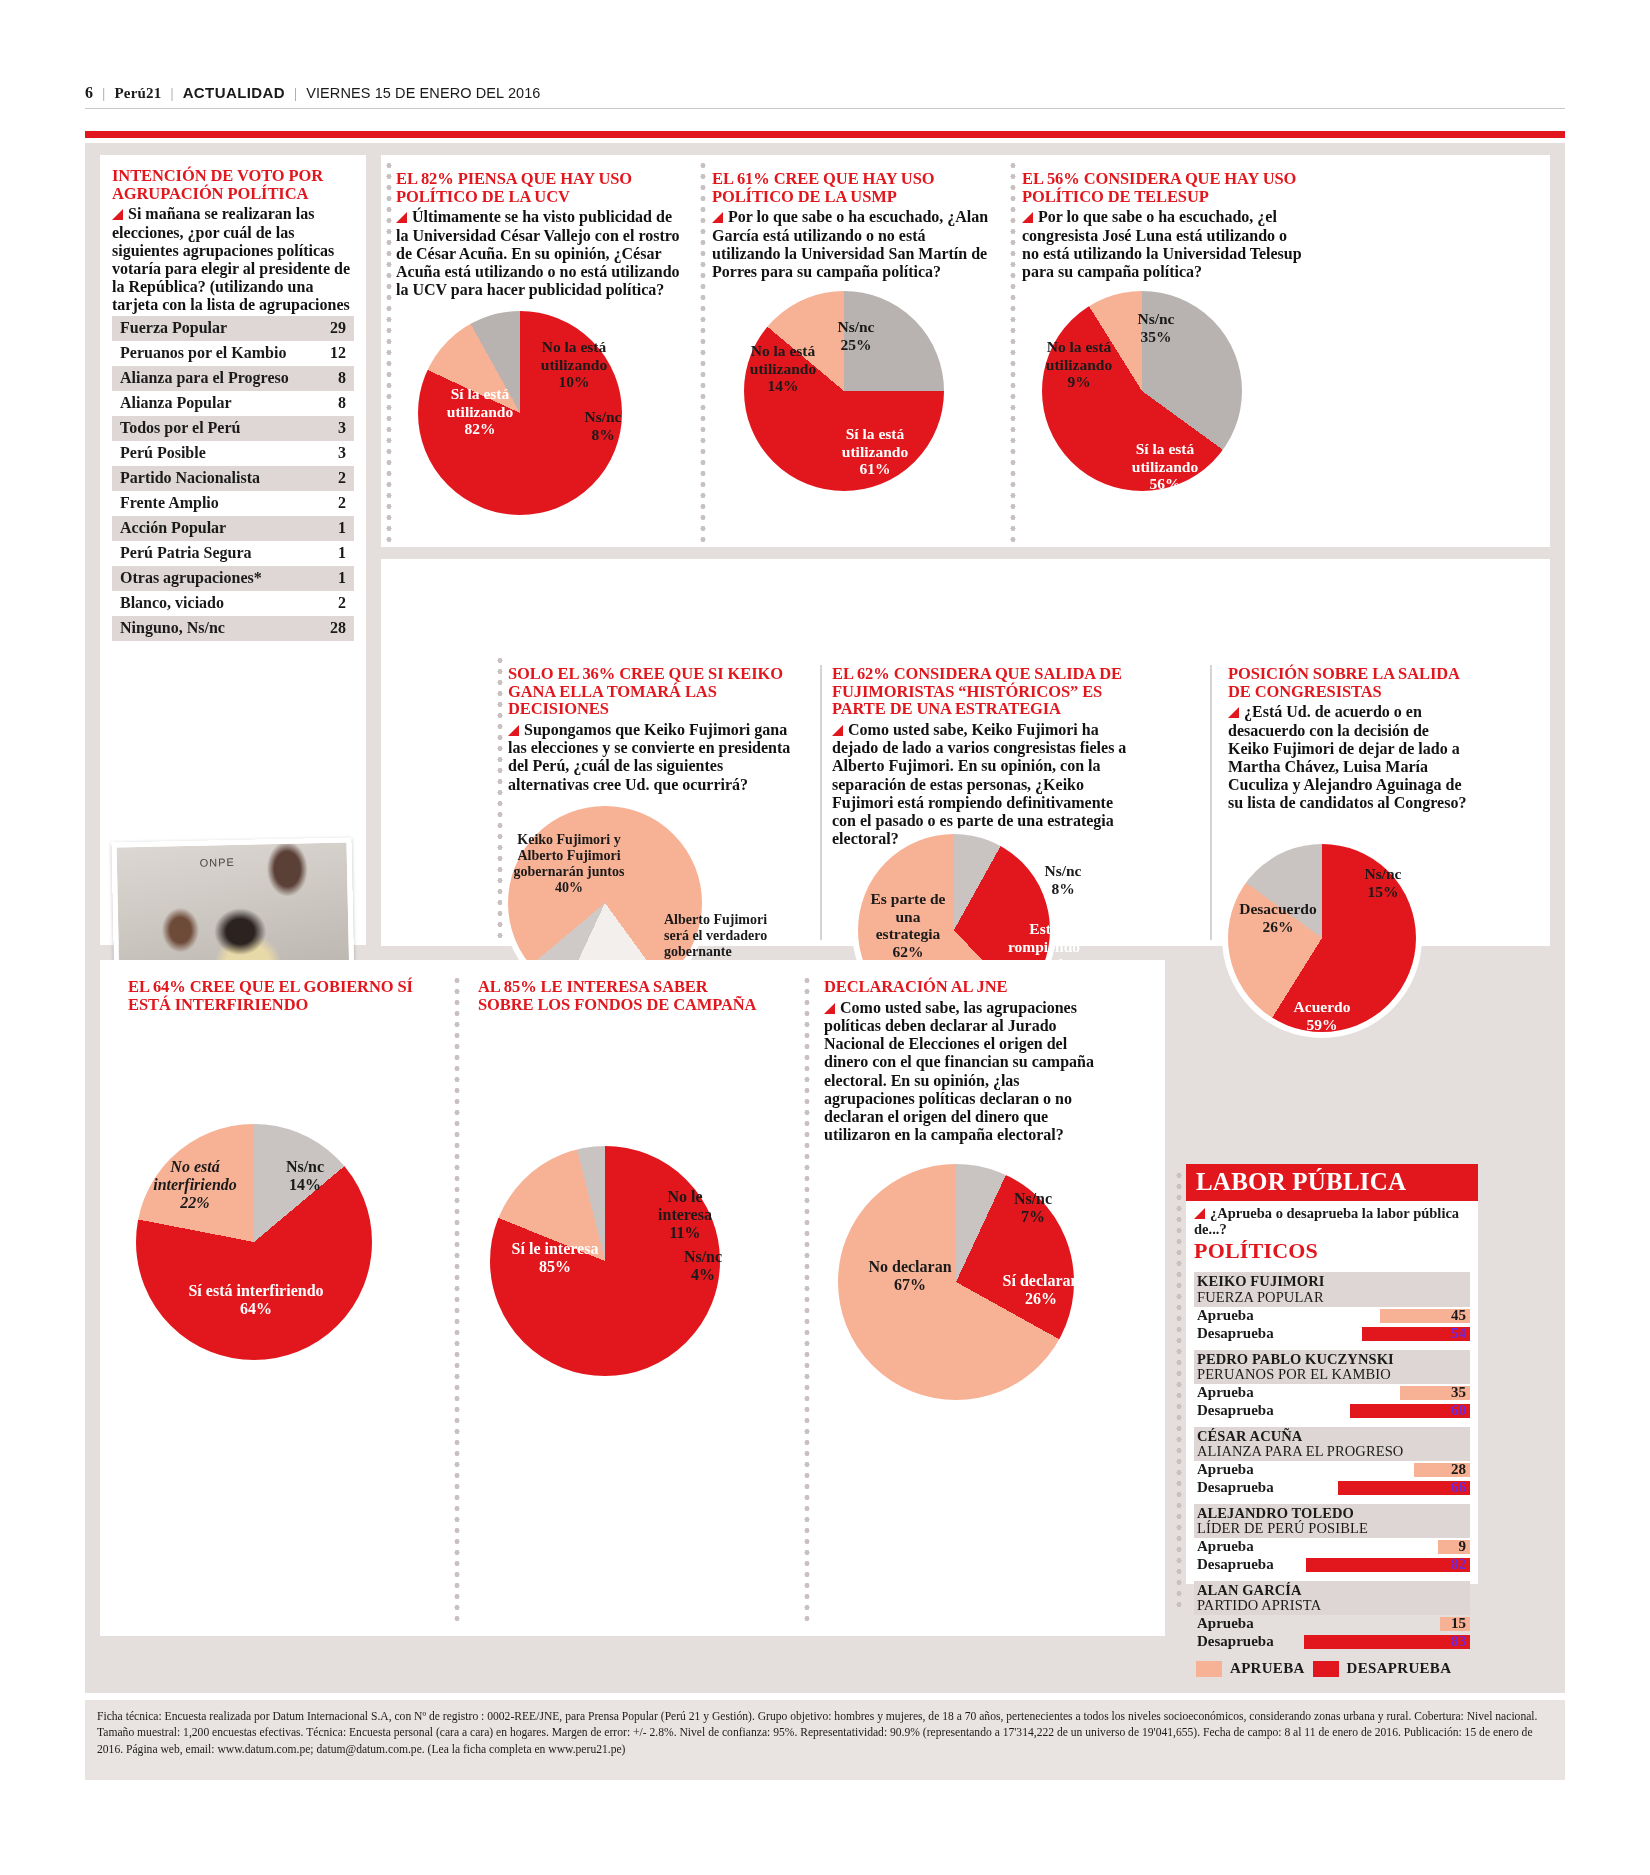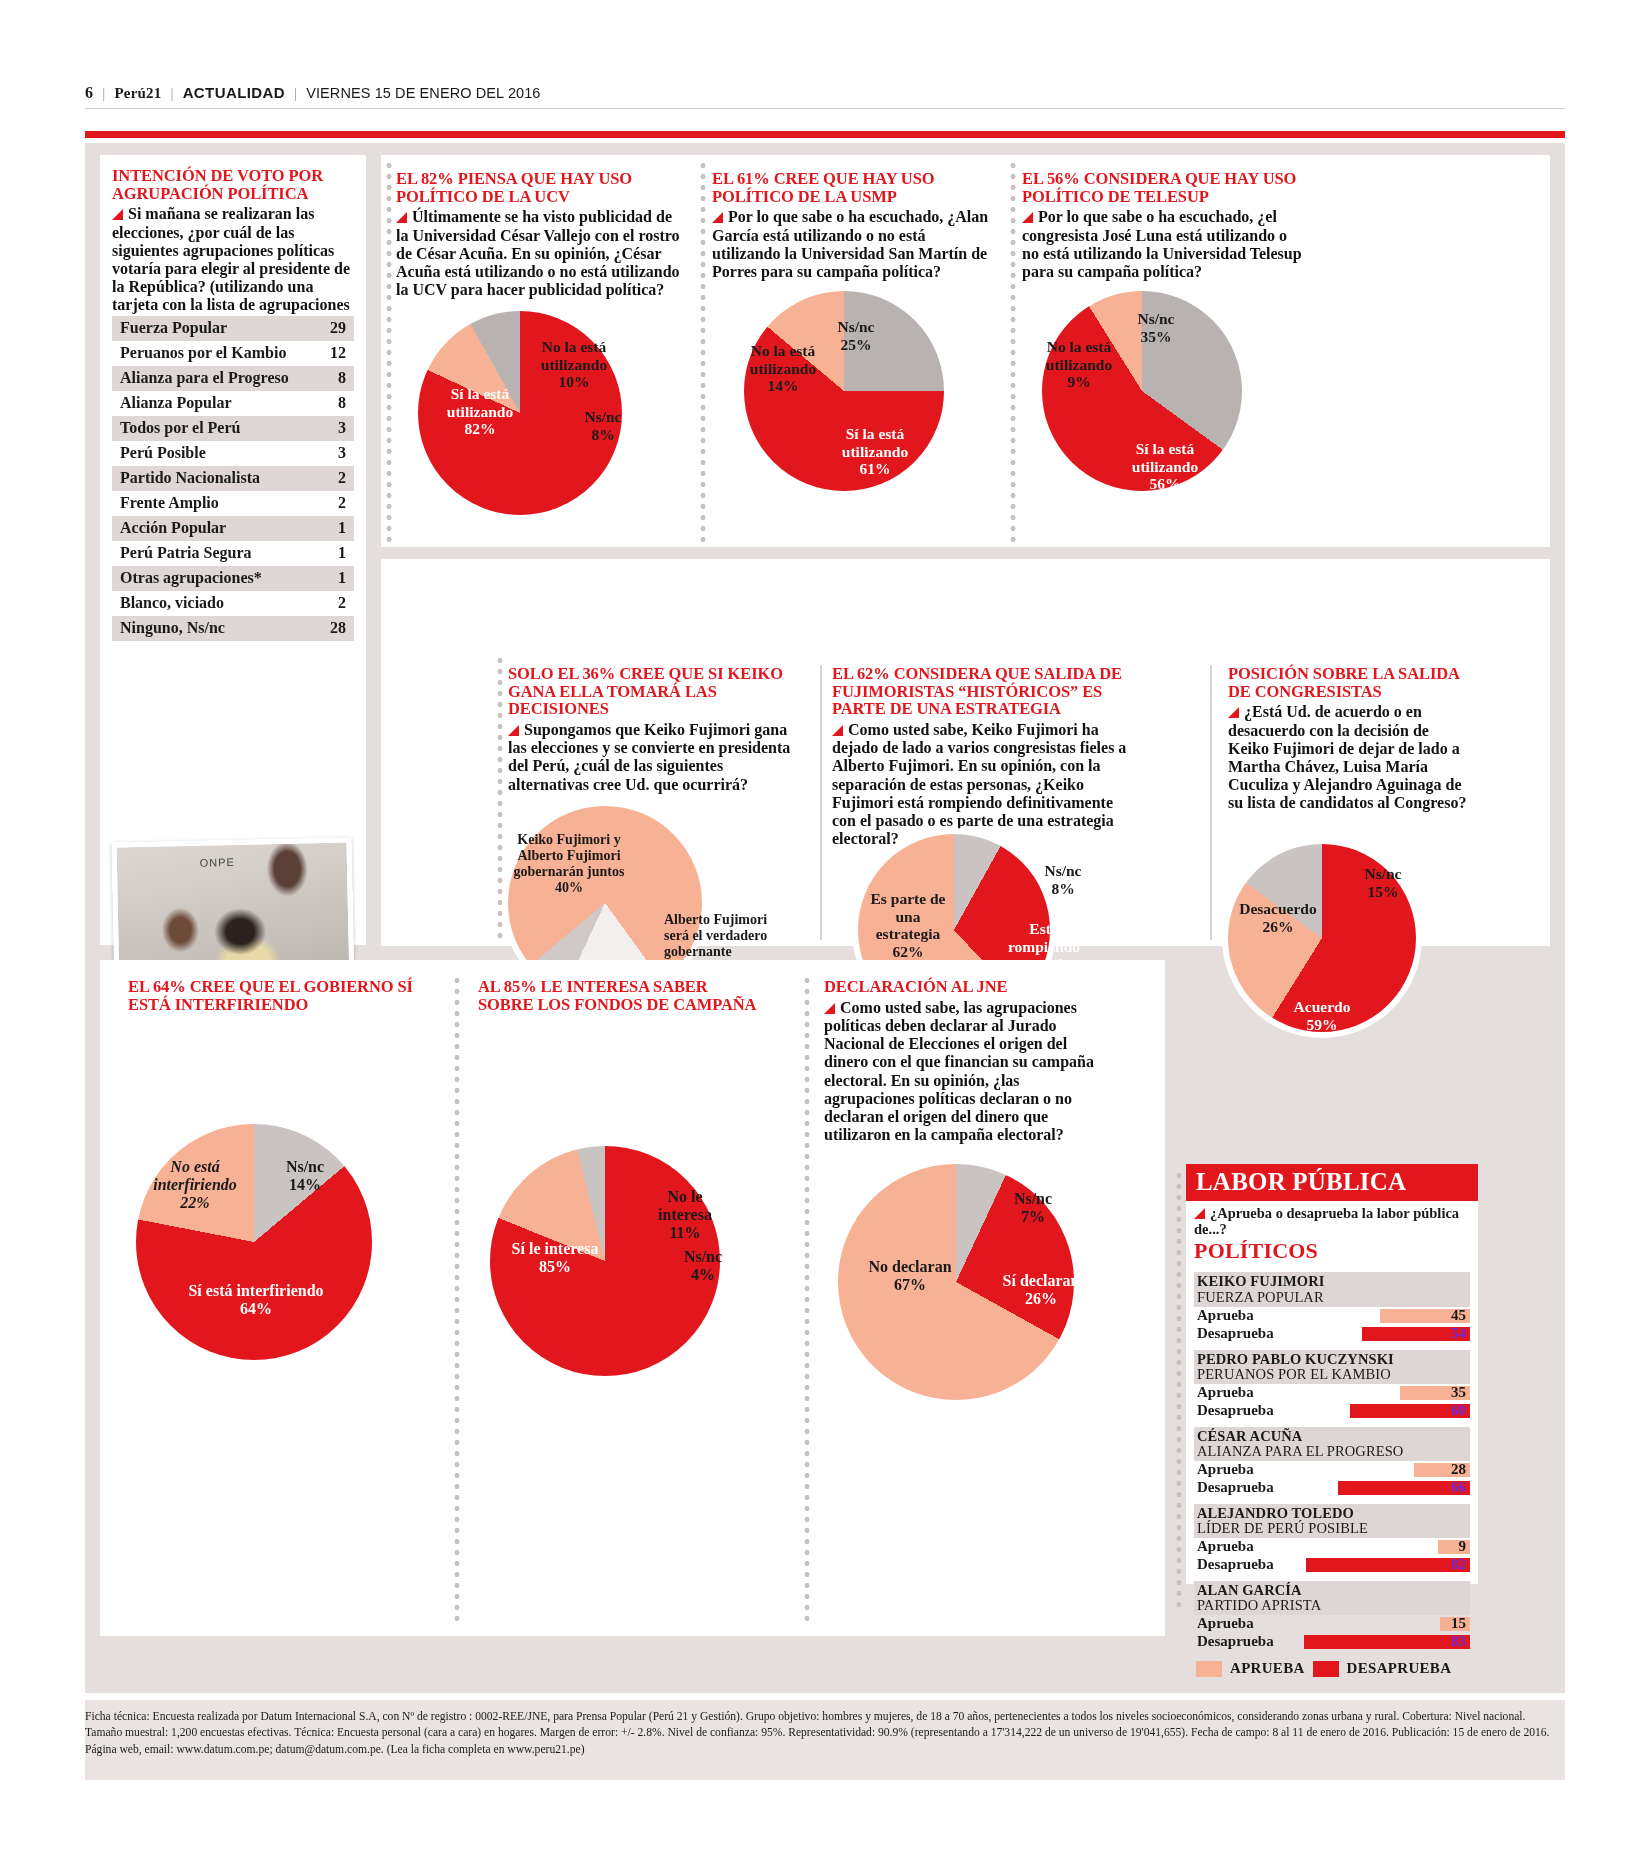--- a/index.html
+++ b/index.html
@@ -131,21 +131,21 @@
   .barRow .val.de { color:#6d28d9; }
   #legend { display:flex; align-items:center; gap:8px; padding:2px 8px 0 10px; }
   #legend .sw { width:26px; height:16px; }
   #legend .sw.ap { background:#f7b195; }
   #legend .sw.de { background:#e2171e; }
   #legend .lt { font-weight:bold; font-size:15px; letter-spacing:.3px; }
 
   
   #ficha {
     position:absolute; left:85px; top:1700px; width:1480px; height:80px;
-    background:#e9e3e1; padding:9px 0;
+    background:#e9e3e1; padding:9px 12px;
     font-size:11.6px; line-height:1.42; color:#1b1b1b;
     font-family:"Liberation Serif", serif;
   }
 </style>
 </head>
 <body>
 
 <div id="masthead">
   <span class="pg">6</span>
   <span class="sep">|</span>

